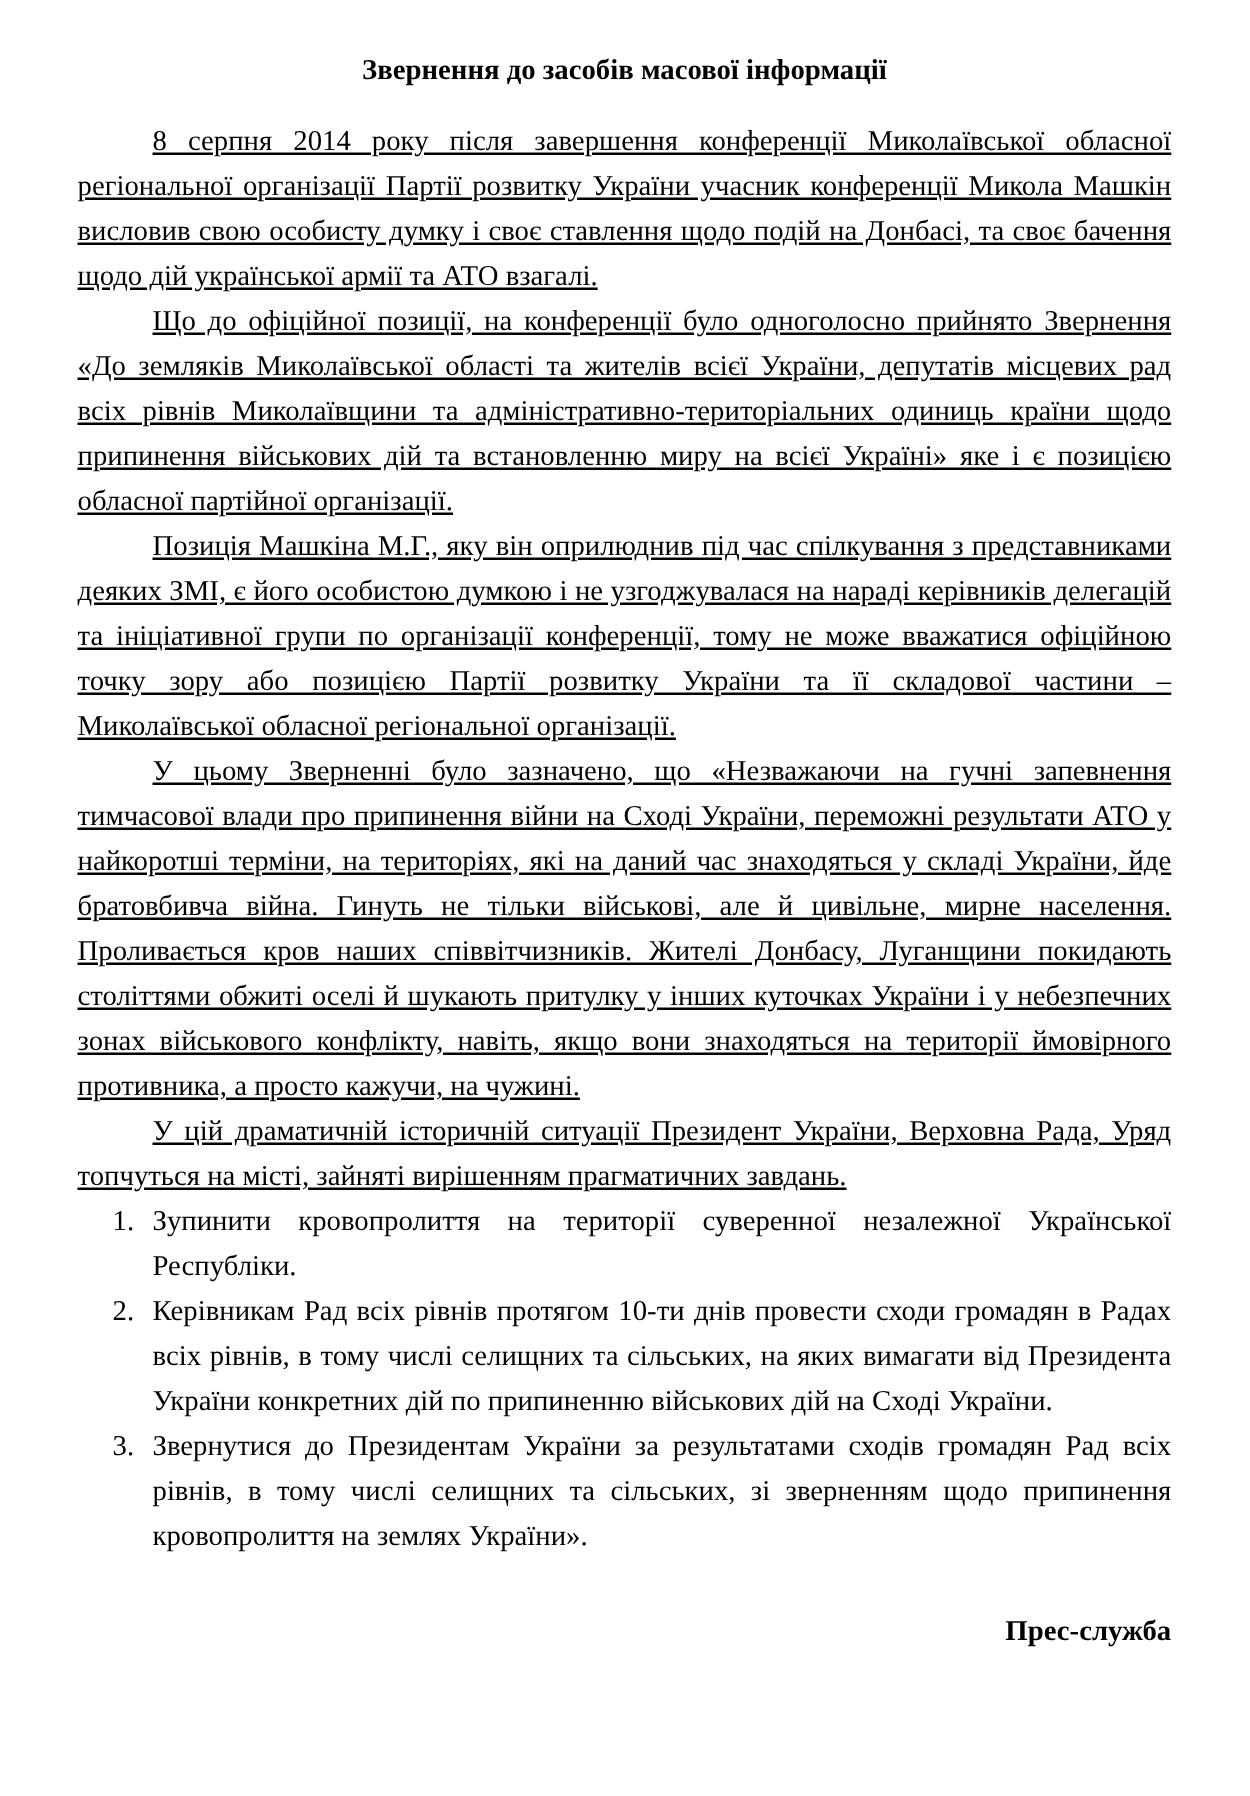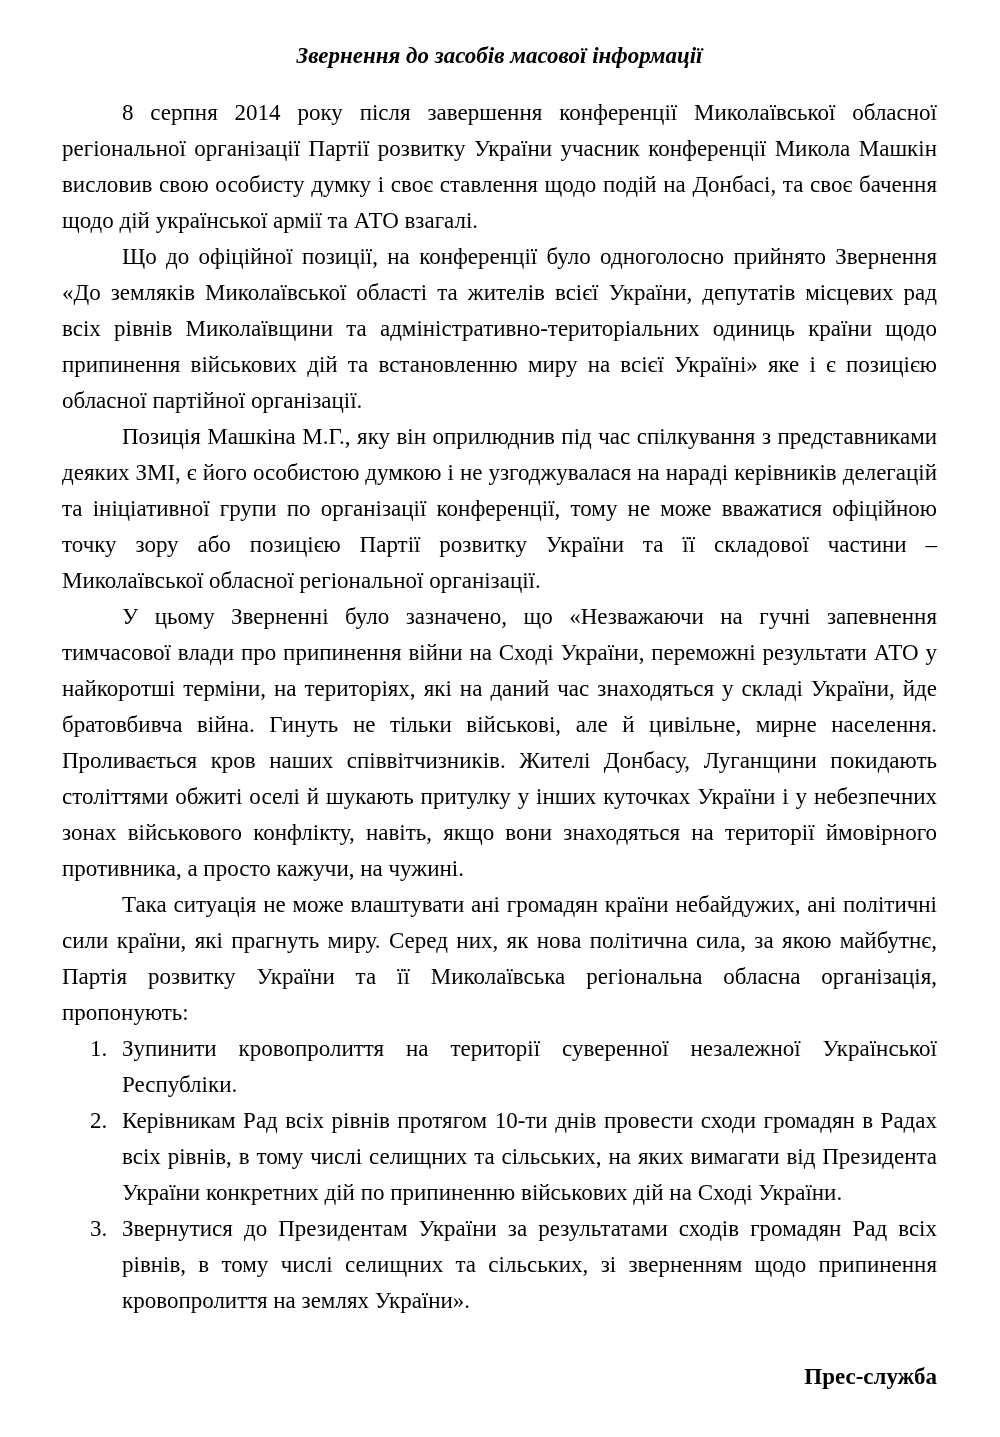--- a/index.html
+++ b/index.html
@@ -20,28 +20,28 @@
     height: 1437px;
     padding: 38px 63px 0 62px;
     background: #ffffff;
   }
   .doc-title {
     margin: 0 0 21px 0;
     font-size: 23px;
     line-height: 36px;
     font-weight: bold;
     text-align: center;
-    font-style: italic;
   }
   .para {
     margin: 0;
     font-size: 23px;
     line-height: 36px;
     text-align: justify;
     text-indent: 60px;
+    text-decoration: underline;
   }
   ol.num-list {
     list-style: none;
     margin: 0;
     padding: 0;
   }
   ol.num-list li {
     position: relative;
     margin: 0;
     padding-left: 60px;
@@ -67,21 +67,21 @@
 <body>
 
 <div class="page">
 
   <h1 class="doc-title">Звернення до засобів масової інформації</h1>
 
   <p class="para">8 серпня 2014 року після завершення конференції Миколаївської обласної регіональної організації Партії розвитку України учасник конференції Микола Машкін висловив свою особисту думку і своє ставлення щодо подій на Донбасі, та своє бачення щодо дій української армії та АТО взагалі.</p>
   <p class="para">Що до офіційної позиції, на конференції було одноголосно прийнято Звернення  «До земляків Миколаївської області та жителів всієї України, депутатів місцевих рад всіх рівнів Миколаївщини та адміністративно-територіальних одиниць країни щодо припинення військових дій та встановленню миру на всієї Україні» яке і є позицією обласної партійної організації.</p>
   <p class="para">Позиція Машкіна М.Г., яку він оприлюднив під час спілкування з представниками деяких ЗМІ, є його особистою думкою і не узгоджувалася на нараді керівників делегацій та ініціативної групи по організації конференції, тому не може вважатися офіційною точку зору або позицією Партії розвитку України та її складової частини – Миколаївської обласної регіональної організації.</p>
   <p class="para">У цьому Зверненні було зазначено, що «Незважаючи на гучні запевнення тимчасової влади про припинення війни на Сході України, переможні результати АТО у найкоротші терміни,  на територіях, які на даний час знаходяться у складі України, йде братовбивча війна. Гинуть не тільки військові, але й цивільне, мирне населення. Проливається кров наших співвітчизників. Жителі Донбасу, Луганщини покидають століттями обжиті оселі й шукають притулку у інших куточках України і у небезпечних зонах військового конфлікту, навіть, якщо вони знаходяться на території ймовірного противника, а просто кажучи, на чужині.</p>
-  <p class="para">Така ситуація не може влаштувати ані громадян країни небайдужих, ані політичні сили країни, які прагнуть миру. Серед них, як нова політична сила, за якою майбутнє, Партія розвитку України та її Миколаївська регіональна обласна організація, пропонують:</p>
+  <p class="para">У цій драматичній історичній ситуації Президент України, Верховна Рада, Уряд топчуться на місті, зайняті вирішенням прагматичних завдань.</p>
 
   <ol class="num-list">
     <li>
       <span class="li-num">1.</span>
       <span>Зупинити кровопролиття на території суверенної незалежної Української Республіки.</span>
     </li>
     <li>
       <span class="li-num">2.</span>
       <span>Керівникам Рад всіх рівнів протягом 10-ти днів провести сходи громадян в Радах всіх рівнів, в тому числі селищних та сільських, на яких вимагати від Президента України конкретних дій по припиненню військових дій на Сході України.</span>
     </li>

